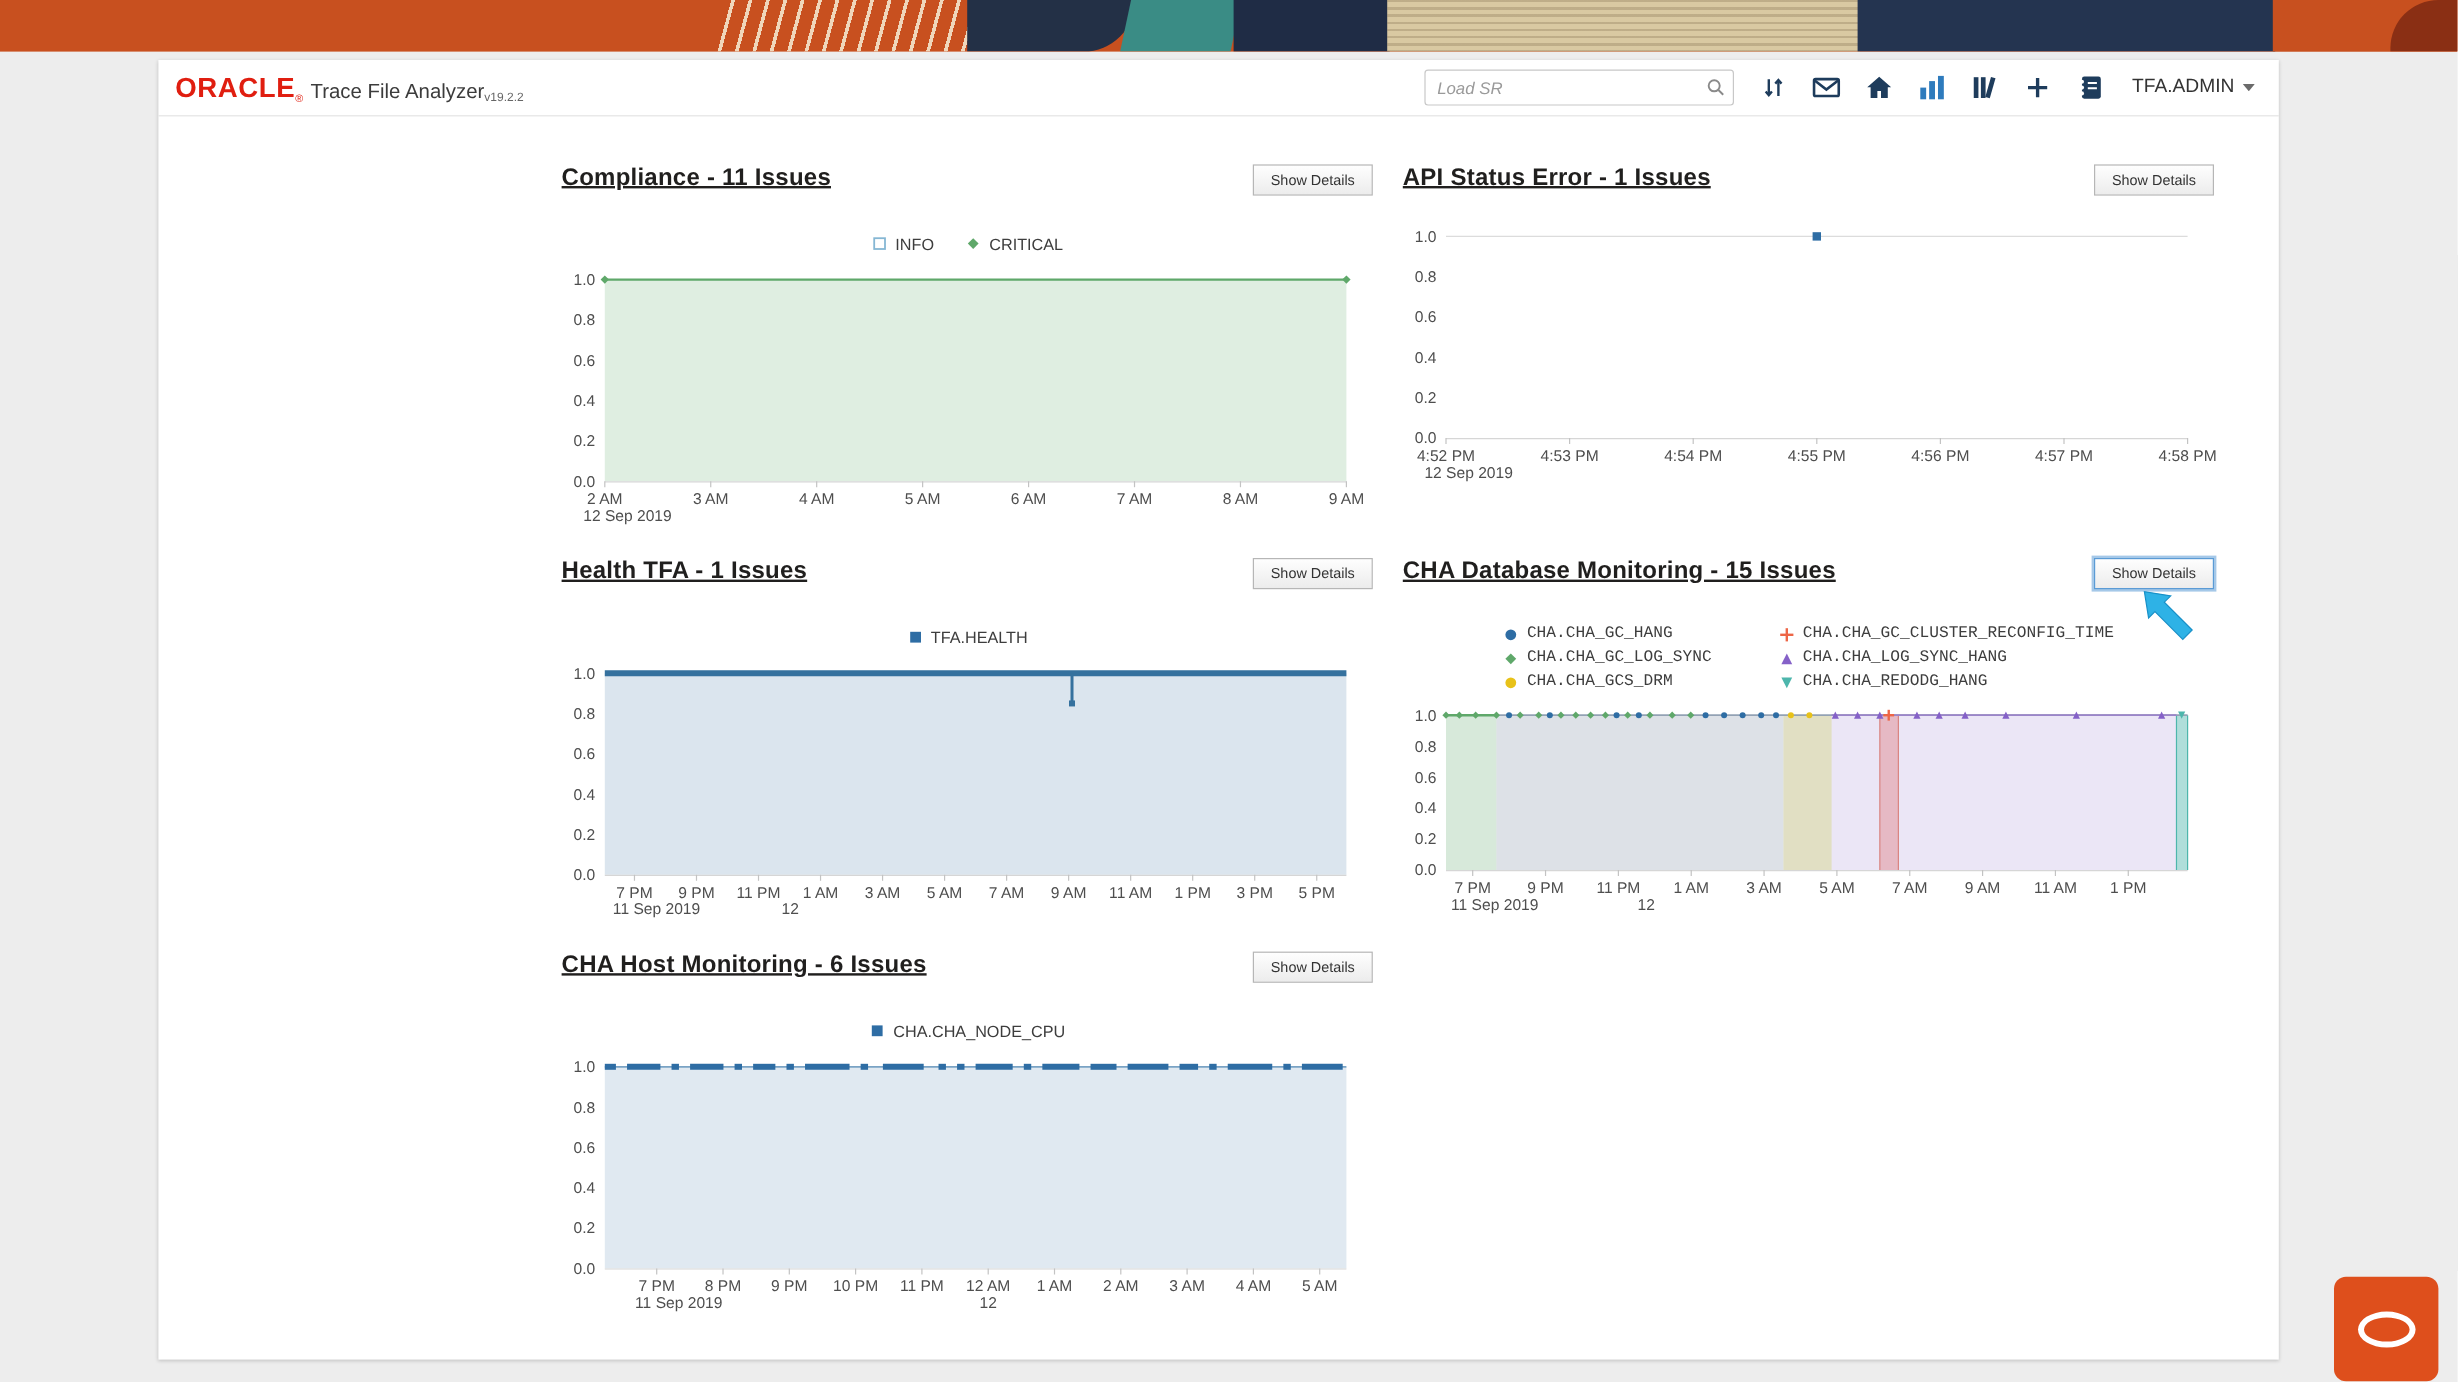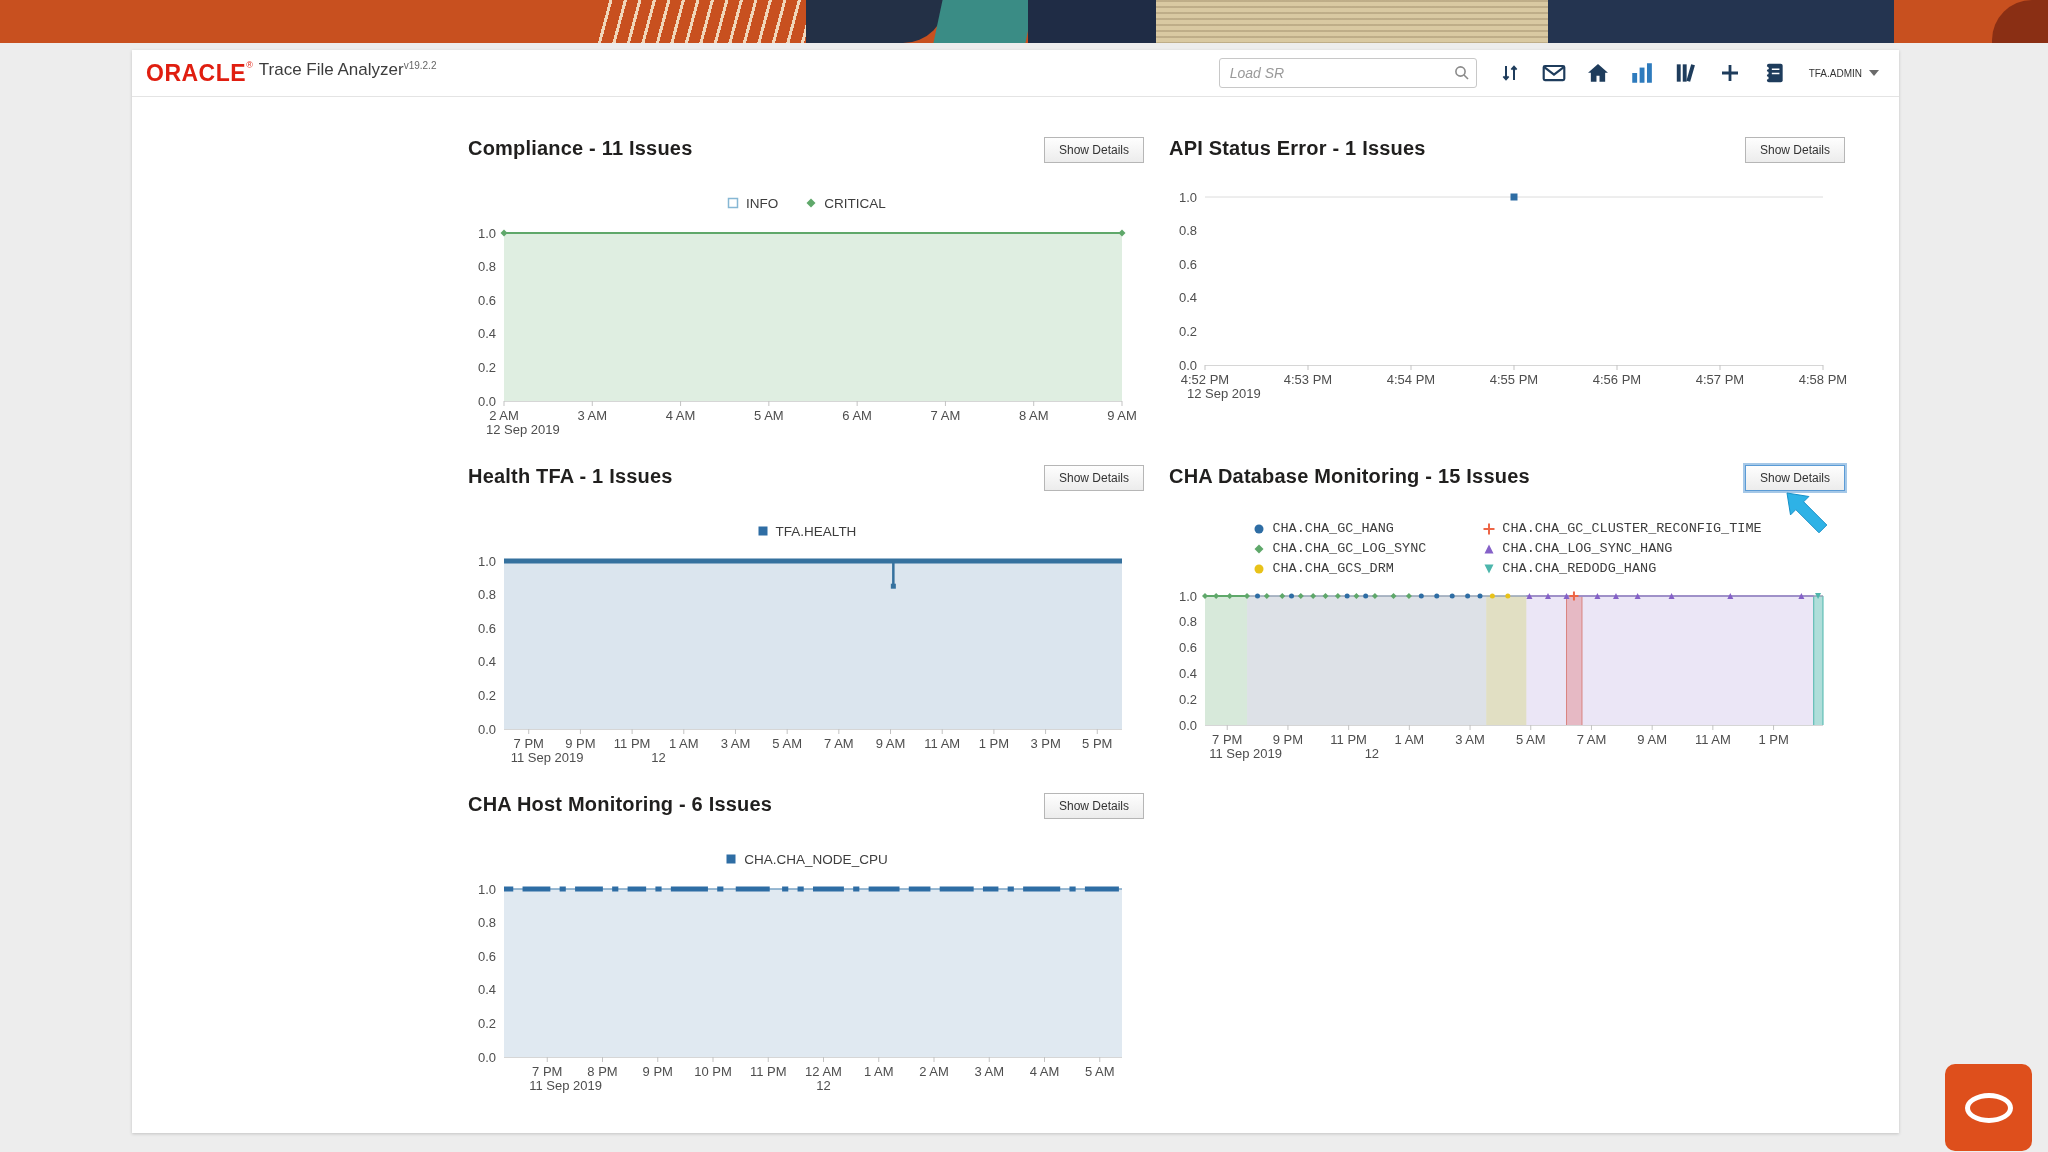--- a/index.html
+++ b/index.html
@@ -15,37 +15,37 @@
   .b-navysm{left:1028px;width:130px;background:#1f2c45;}
   .b-tan{left:1156px;width:394px;background:#d9c9a2;}
   .b-tan:after{content:"";position:absolute;inset:0;background:repeating-linear-gradient(180deg,rgba(110,90,60,0.25) 0 2px,transparent 2px 6px);}
   .b-navy2{left:1548px;width:348px;background:#243450;}
   .b-or2{left:1894px;width:154px;background:#c8501f;}
   .b-dark{left:1992px;width:56px;background:#8a2f14;border-radius:40px 0 0 0;}
 
   .card{position:absolute;left:132px;top:50px;width:1767px;height:1083px;background:#fff;box-shadow:0 1px 3px rgba(0,0,0,0.18);}
 
   .topbar{height:47px;border-bottom:1px solid #e4e4e4;display:flex;align-items:center;padding:0 20px 0 14px;}
-  .brand{display:flex;align-items:flex-start;}
+  .brand{display:flex;align-items:flex-end;}
   .logo{color:#e01e10;font-weight:bold;font-size:23px;letter-spacing:0.5px;}
   .reg{color:#e01e10;font-size:9px;vertical-align:super;margin-right:2px;}
   .app-title{font-size:17px;color:#3c3c3c;margin-left:4px;}
   .ver{font-size:10px;color:#666;}
   .topbar-right{margin-left:auto;display:flex;align-items:center;gap:14px;padding-left:30px;}
   .search-wrap{position:relative;margin-right:4px;}
   .search{width:258px;height:30px;border:1px solid #c8c8c8;border-radius:3px;padding:0 30px 0 10px;font-size:14px;font-family:inherit;color:#333;}
   .search::placeholder{font-style:italic;color:#9a9a9a;}
   .search-mag{position:absolute;right:6px;top:6px;}
   .iconbtn{width:30px;height:30px;display:flex;align-items:center;justify-content:center;cursor:pointer;}
-  .user{display:flex;align-items:center;gap:7px;font-size:10px;color:#333;cursor:pointer;margin-left:6px;white-space:nowrap;}
+  .user{display:flex;align-items:center;gap:7px;font-size:16px;color:#333;cursor:pointer;margin-left:6px;white-space:nowrap;}
 
   .content{padding:40px 54px 0 336px;display:grid;grid-template-columns:676px 676px;column-gap:25px;row-gap:24px;align-items:start;}
   .panel{width:676px;}
   .panel-head{display:flex;align-items:flex-start;justify-content:space-between;position:relative;height:34px;margin-bottom:22px;}
-  .panel-title{font-size:20px;font-weight:700;color:#201f1e;letter-spacing:0.2px;}
+  .panel-title{font-size:20px;font-weight:700;color:#201f1e;letter-spacing:0.2px;text-decoration:underline;}
   .btn{font-family:inherit;font-size:12px;color:#333;background:linear-gradient(#fefefe,#ececec);border:1px solid #b6b6b6;border-radius:0;padding:5px 14px;cursor:pointer;white-space:nowrap;}
   .btn.focused{border-color:#5b9bd5;box-shadow:0 0 0 2px rgba(91,155,213,0.55);}
   .legend{display:flex;justify-content:center;gap:26px;margin-bottom:16px;min-height:20px;}
   .legend.grid{display:grid;grid-template-columns:max-content max-content;column-gap:56px;row-gap:5px;justify-content:center;align-items:center;font-family:Liberation Mono, monospace;}
   .legend-item{display:flex;align-items:center;gap:6px;font-size:13.5px;color:#3d3d3d;white-space:nowrap;}
   .chart{display:block;overflow:visible;}
   .tick{font-size:13px;fill:#4e4e4e;}
 
   .cursor-arrow{position:absolute;right:-2px;top:24px;width:64px;height:58px;pointer-events:none;}
 

